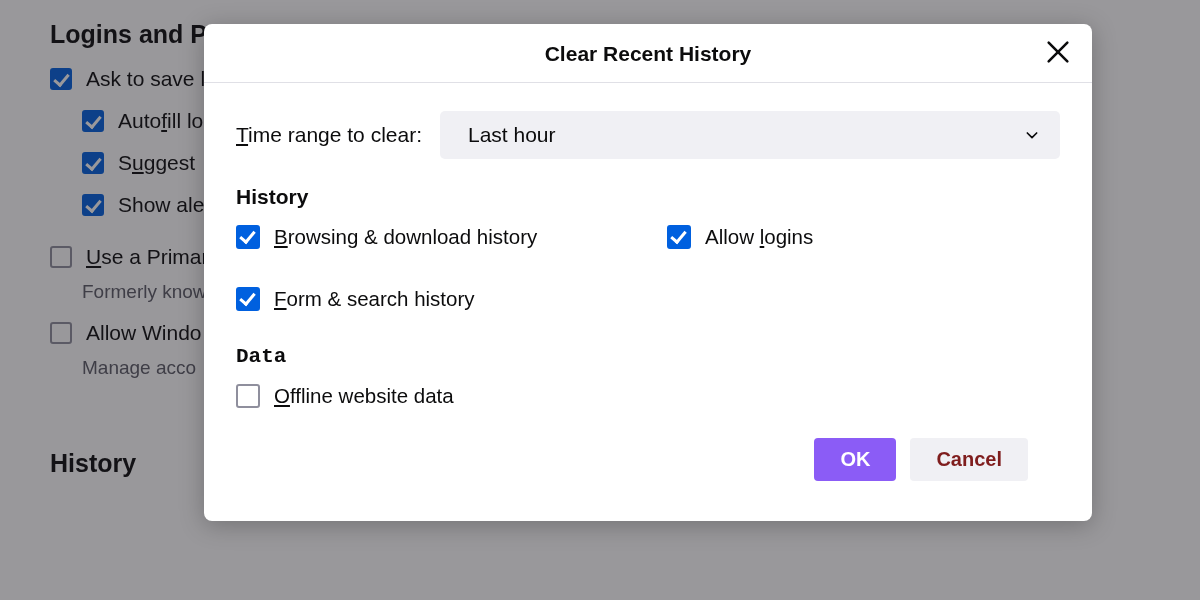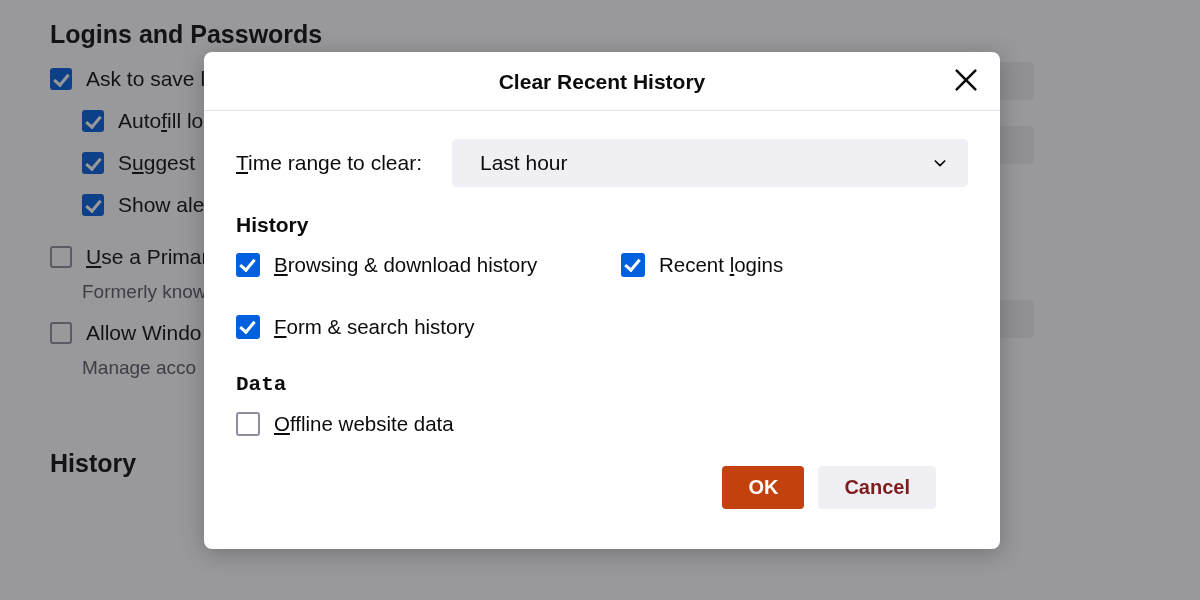--- a/index.html
+++ b/index.html
@@ -68,26 +68,25 @@
     background: #f0f0f4;
   }
   .overlay {
     position: absolute; inset: 0;
     background: rgba(28,27,34,0.45);
   }
   
   .dialog {
     position: absolute;
     left: 204px; top: 24px;
-    width: 796px;
+    width: 888px;
     background: #fff;
     border-radius: 8px;
     box-shadow: 0 4px 24px rgba(0,0,0,0.25);
     overflow: hidden;
-    margin-top: 28px;
   }
   .dlg-header {
     position: relative;
     text-align: center;
     padding: 18px 0 16px 0;
     border-bottom: 1px solid #e0e0e6;
     font-size: 21px;
     font-weight: 600;
   }
   .close {
@@ -96,21 +95,21 @@
     width: 28px; height: 28px;
     cursor: pointer;
   }
   .close svg { width: 100%; height: 100%; }
   .dlg-body {
     padding: 28px 32px 20px 32px;
   }
   .timerow {
     display: flex;
     align-items: center;
-    gap: 30px;
+    gap: 18px;
     margin-bottom: 26px;
   }
   .timerow label { font-size: 21px; }
   .select {
     flex: 1;
     display: flex;
     align-items: center;
     justify-content: space-between;
     background: #f0f0f4;
     border-radius: 5px;
@@ -147,21 +146,21 @@
     margin-top: 30px;
   }
   .btn {
     padding: 10px 26px;
     border-radius: 4px;
     font-size: 20px;
     font-weight: 600;
     cursor: pointer;
     border: none;
   }
-  .btn-primary { background: #c2410c; color: #fff; }
+  .btn-primary { background: #8b5cf6; color: #fff; }
   .btn-secondary { background: #f0f0f4; color: #7f1d1d; }
 </style>
 </head>
 <body>
 
 <div class="bg">
   <h2>Logins and Passwords</h2>
 
   <div class="row indent1">
     <span class="chk checked"></span>
@@ -220,21 +219,21 @@
     </div>
 
     <h3>History</h3>
     <div class="grid">
       <div class="opt">
         <span class="chk checked"></span>
         <span><span class="u">B</span><span>rowsing &amp; download history</span></span>
       </div>
       <div class="opt">
         <span class="chk checked"></span>
-        <span><span>Recent </span><span class="u">l</span><span>ogins</span></span>
+        <span><span>Allow </span><span class="u">l</span><span>ogins</span></span>
       </div>
       <div class="opt">
         <span class="chk checked"></span>
         <span><span class="u">F</span><span>orm &amp; search history</span></span>
       </div>
     </div>
 
     <h3 style="margin-top:34px;font-family:Liberation Mono, monospace;">Data</h3>
     <div class="grid">
       <div class="opt">

